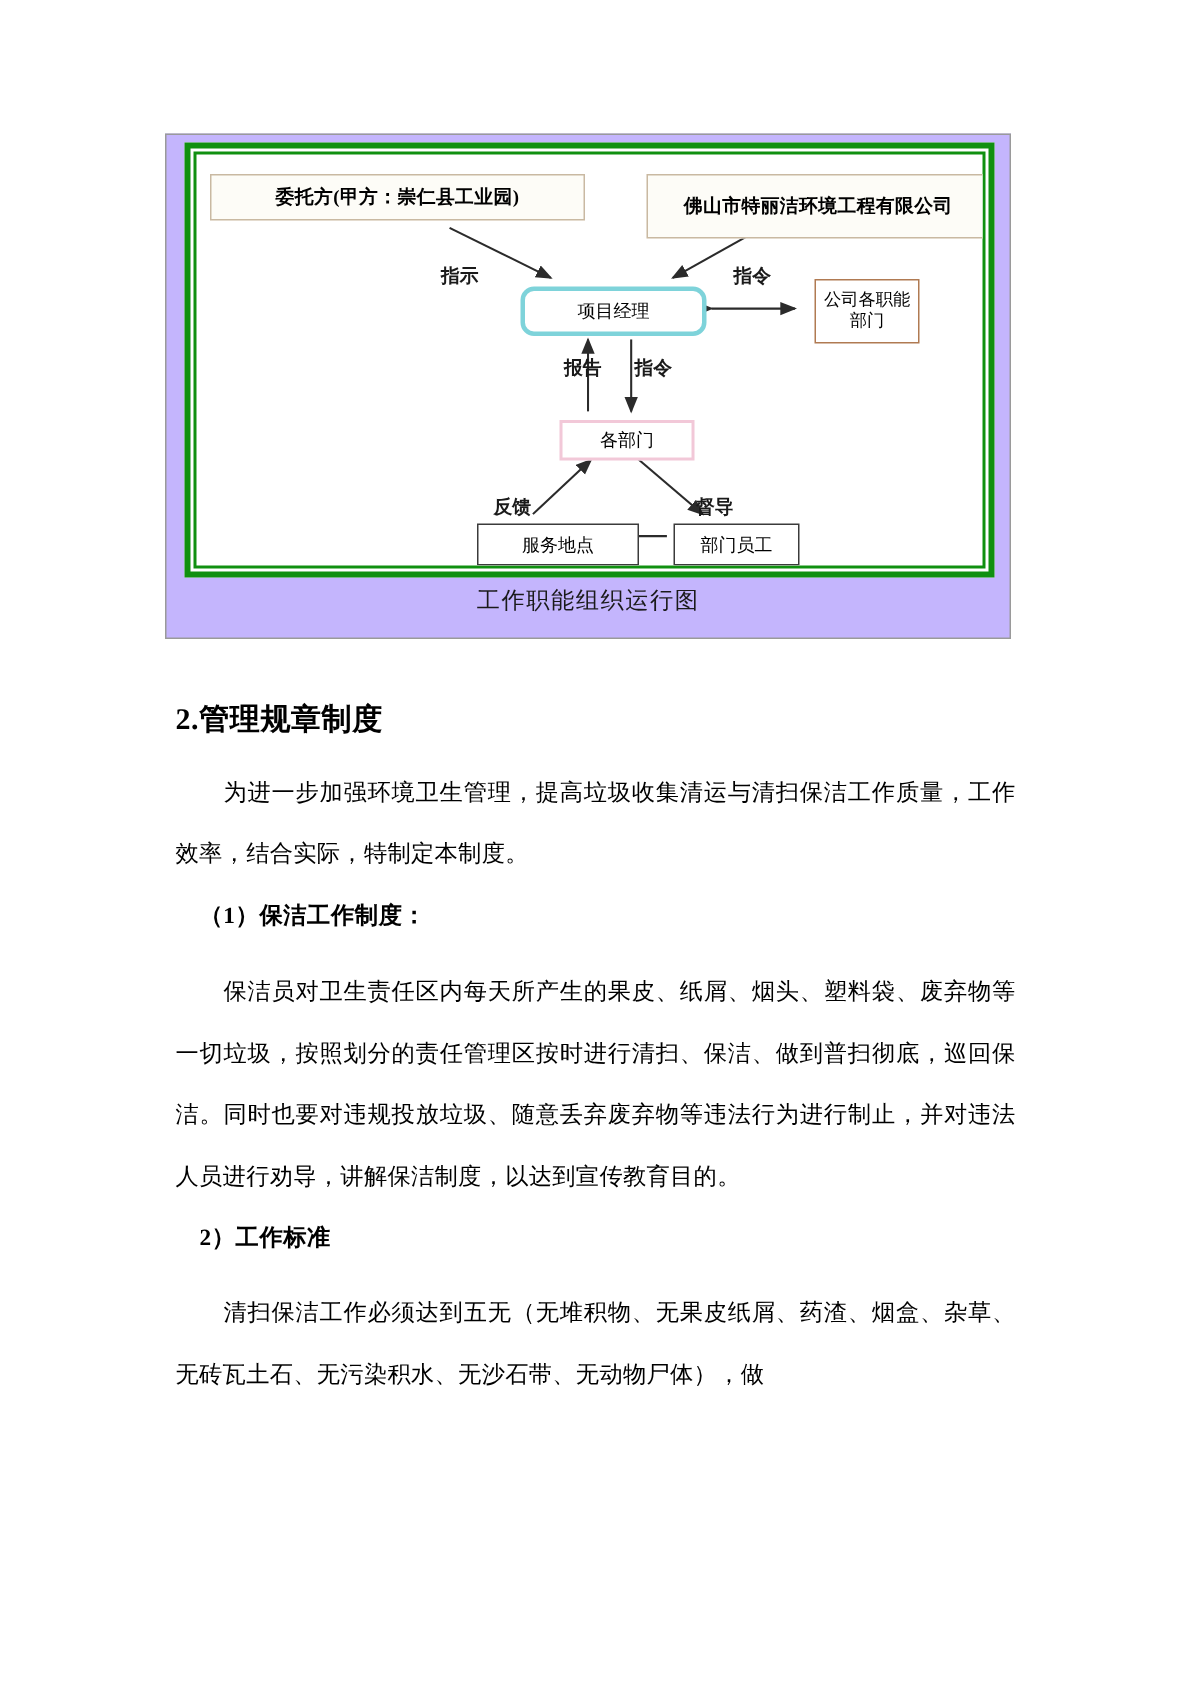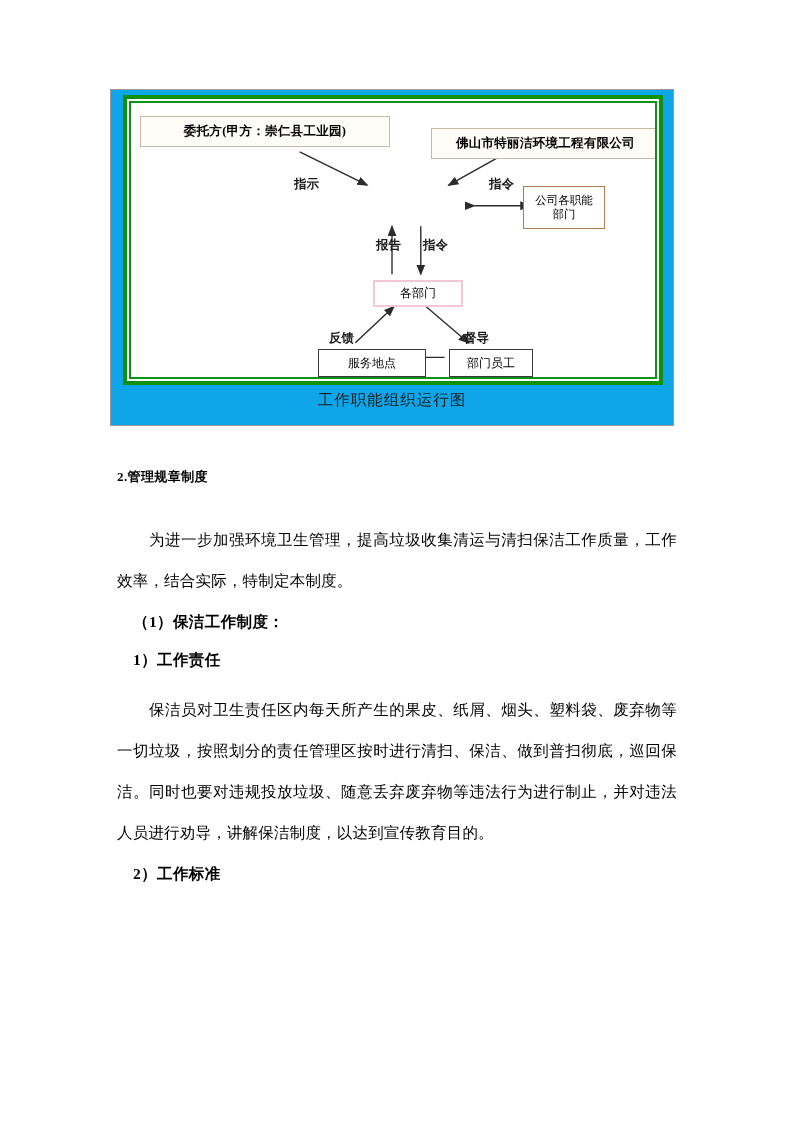--- a/index.html
+++ b/index.html
@@ -18,21 +18,21 @@
 
   
   #figure-block {
     position: absolute;
     left: 110px;
     top: 89px;
     width: 564px;
     height: 337px;
     border: 1px solid #9a9a9a;
     box-sizing: border-box;
-    background: #0ea5e9;
+    background: #c4b5fd;
   }
 
   
   #green-frame-outer {
     position: absolute;
     left: 12px;
     top: 5px;
     width: 540px;
     height: 290px;
     border: 4px solid #109010;
@@ -75,41 +75,40 @@
     border: 1px solid #c9b9a2;
     background: #fdfcf7;
     font-weight: bold;
     font-size: 12.5px;
     letter-spacing: .3px;
   }
   .node-company {
     left: 300px;
     top: 13px;
     width: 229px;
-    height: 31px;
+    height: 43px;
     border: 1px solid #c9b9a2;
     background: #fdfcf7;
     font-weight: bold;
     font-size: 12.5px;
     letter-spacing: .3px;
-    margin-top: 12px;
   }
   .node-pm {
     left: 216px;
     top: 88px;
     width: 124px;
     height: 33px;
     border: 3px solid #7ed3da;
     border-radius: 9px;
     font-size: 12px;
   }
   .node-funcdept {
-    left: 392px;
+    left: 412px;
     top: 83px;
-    width: 82px;
+    width: 70px;
     height: 43px;
     border: 1px solid #b07a52;
     font-size: 11.5px;
     line-height: 1.15;
   }
   .node-depts {
     left: 242px;
     top: 177px;
     width: 90px;
     height: 27px;
@@ -172,23 +171,23 @@
 
   
   #doc-body {
     position: absolute;
     left: 117px;
     top: 470px;
     width: 560px;
   }
   .heading {
     font-weight: bold;
-    font-size: 13px;
+    font-size: 20px;
     line-height: 1;
-    margin: 0 0 36px 0;
+    margin: 0 0 18px 0;
     letter-spacing: .4px;
   }
   .sub-heading {
     font-weight: bold;
     font-size: 15.5px;
     line-height: 1;
     margin: 0 0 22px 0;
     text-indent: 16px;
     letter-spacing: .4px;
   }
@@ -239,20 +238,23 @@
         </svg>
 
         <div class="node node-client">
           <span>委托方(甲方：崇仁县工业园)</span>
         </div>
 
         <div class="node node-company">
           <span>佛山市特丽洁环境工程有限公司</span>
         </div>
 
+        <div class="node node-pm">
+          <span>项目经理</span>
+        </div>
 
         <div class="node node-funcdept">
           <span>
             <span>公司各职能</span><br>
             <span>部门</span>
           </span>
         </div>
 
         <div class="node node-depts">
           <span>各部门</span>
@@ -281,20 +283,20 @@
 </div>
 
 <div id="doc-body">
 
   <div class="heading">2.管理规章制度</div>
 
   <p class="para gap-after">为进一步加强环境卫生管理，提高垃圾收集清运与清扫保洁工作质量，工作效率，结合实际，特制定本制度。</p>
 
   <div class="sub-heading">（1）保洁工作制度：</div>
 
-  <div class="sub-heading">1）工作责任</div>
 
   <p class="para gap-after">保洁员对卫生责任区内每天所产生的果皮、纸屑、烟头、塑料袋、废弃物等一切垃圾，按照划分的责任管理区按时进行清扫、保洁、做到普扫彻底，巡回保洁。同时也要对违规投放垃圾、随意丢弃废弃物等违法行为进行制止，并对违法人员进行劝导，讲解保洁制度，以达到宣传教育目的。</p>
 
   <div class="sub-heading">2）工作标准</div>
 
+  <p class="para">清扫保洁工作必须达到五无（无堆积物、无果皮纸屑、药渣、烟盒、杂草、无砖瓦土石、无污染积水、无沙石带、无动物尸体），做</p>
 
 </div>
 
 </body></html>

